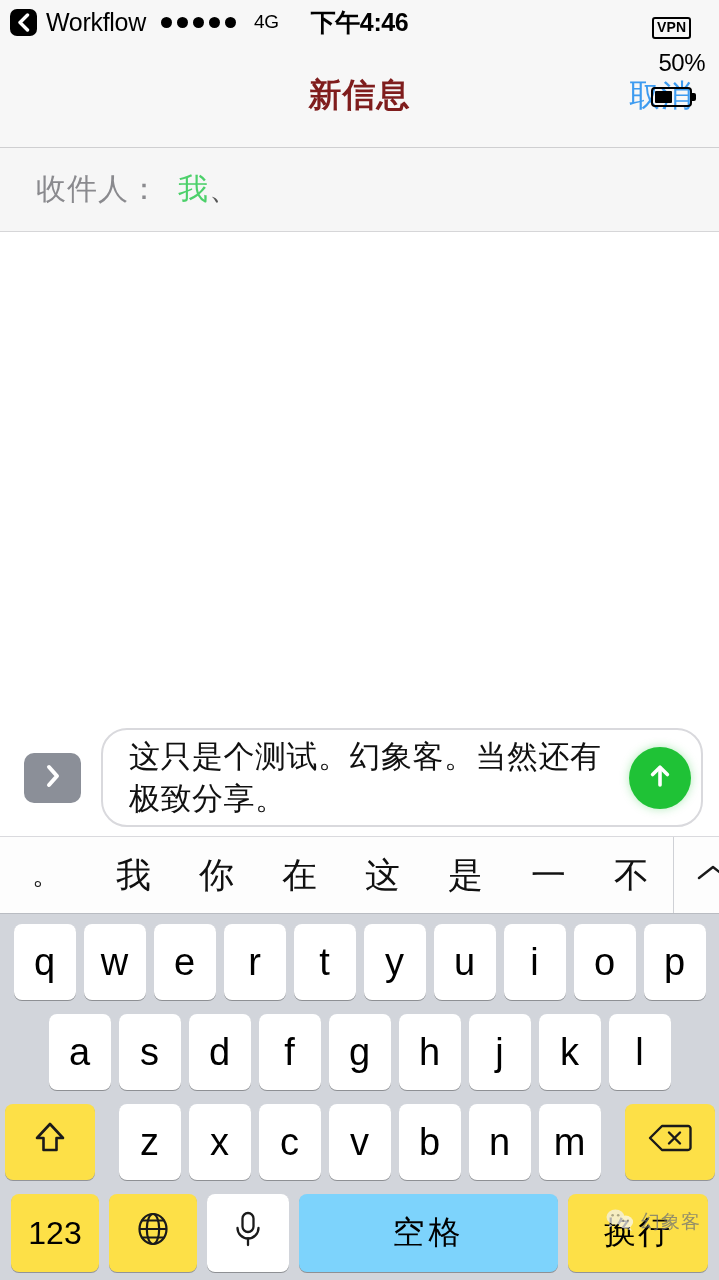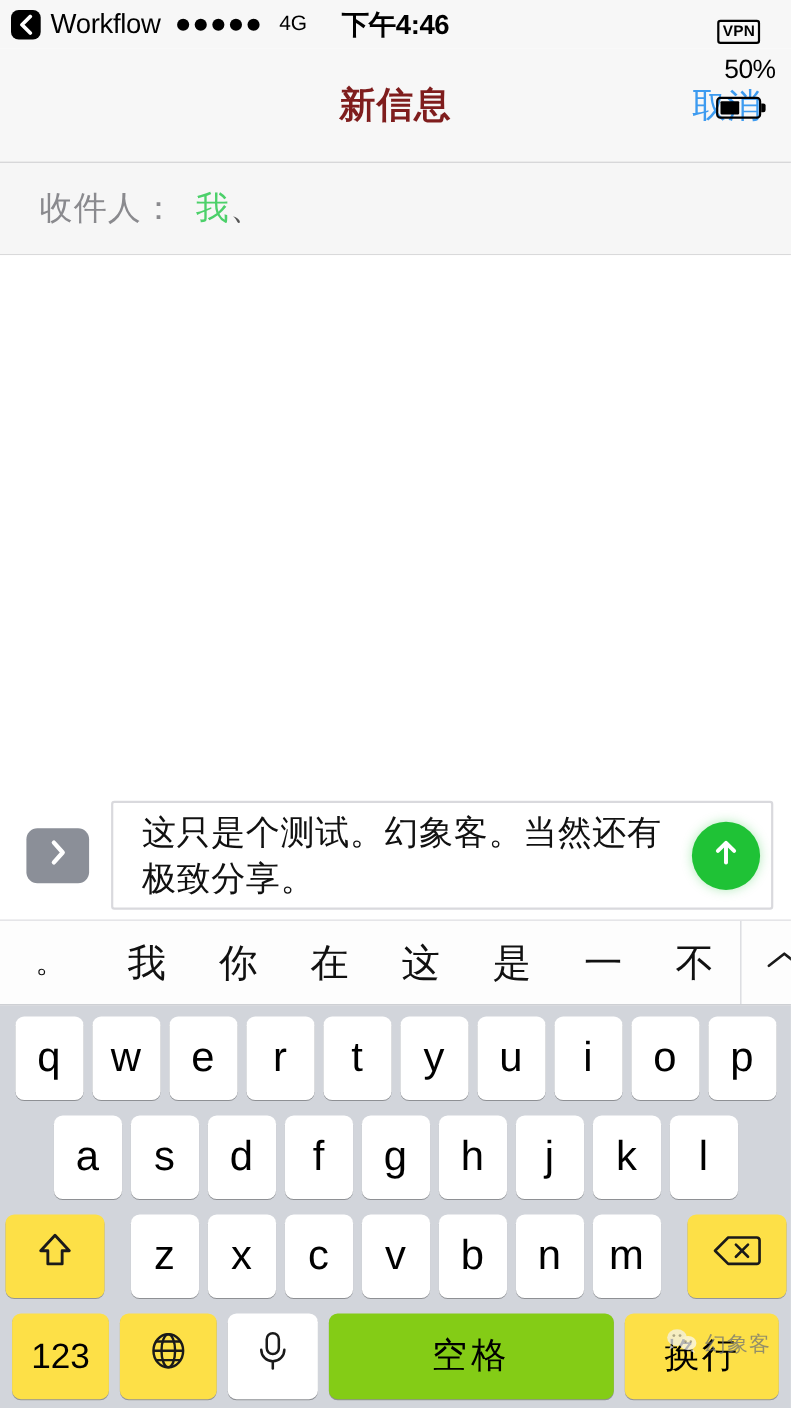--- a/index.html
+++ b/index.html
@@ -81,21 +81,21 @@
     flex:0 0 118px; background:#ffffff;
     display:flex; align-items:center; padding:0 16px 0 24px; gap:20px;
     border-top:1px solid #ffffff;
   }
   .expand-btn {
     width:57px; height:50px; border-radius:10px; background:#8b8f98;
     display:flex; align-items:center; justify-content:center; flex:0 0 auto;
   }
   .compose {
     flex:1 1 auto; min-height:92px;
-    background:#fff; border:2px solid #d9d9dd; border-radius:3px;
+    background:#fff; border:2px solid #d9d9dd; border-radius:26px;
     display:flex; align-items:center; padding:6px 10px 6px 26px; gap:10px;
   }
   .compose-text {
     flex:1 1 auto; font-size:31px; line-height:1.33; color:#111;
     letter-spacing:0.5px; word-break:break-all;
   }
   .send-btn {
     width:62px; height:62px; border-radius:50%; background:#1fc236;
     display:flex; align-items:center; justify-content:center; flex:0 0 auto;
     box-shadow:0 0 10px rgba(31,194,54,.35);
@@ -139,21 +139,21 @@
   .row2 .key { width:62px; margin:0 4px; }
   .row3 .key.letter { width:62px; margin:0 4px; }
   .key.special { background:#fde047; box-shadow:0 1px 0 rgba(0,0,0,.3); }
   .key.shift { width:90px; margin-right:20px; }
   .key.backspace { width:90px; margin-left:20px; }
   .row4 { gap:0; }
   .row4 .key { height:78px; }
   .key.num { width:88px; font-size:32px; margin:0 5px; }
   .key.globe { width:88px; margin:0 5px; }
   .key.mic { width:82px; background:#fff; margin:0 5px; }
-  .key.space { flex:1 1 auto; font-size:32px; letter-spacing:4px; margin:0 5px; background:#84cc16; }
+  .key.space { flex:1 1 auto; font-size:32px; letter-spacing:4px; margin:0 5px; background:#7dd3fc; }
   .key.return { width:140px; font-size:32px; letter-spacing:2px; margin:0 5px; }
 
   
   .watermark {
     position:absolute; right:18px; bottom:44px;
     display:flex; align-items:center; gap:6px;
     opacity:.72; pointer-events:none;
   }
   .wm-text { font-size:19px; color:#6b6f76; letter-spacing:1px; }
 </style>

